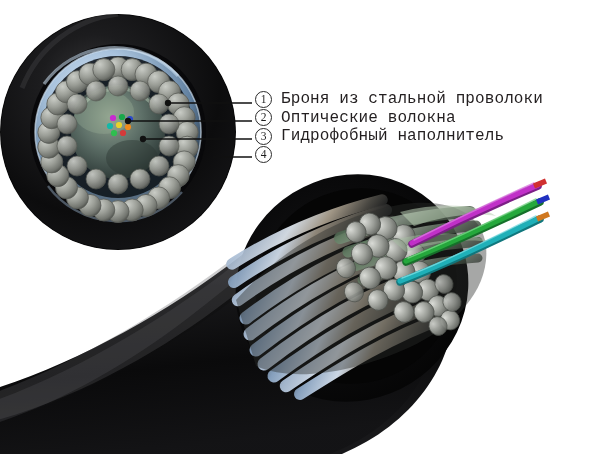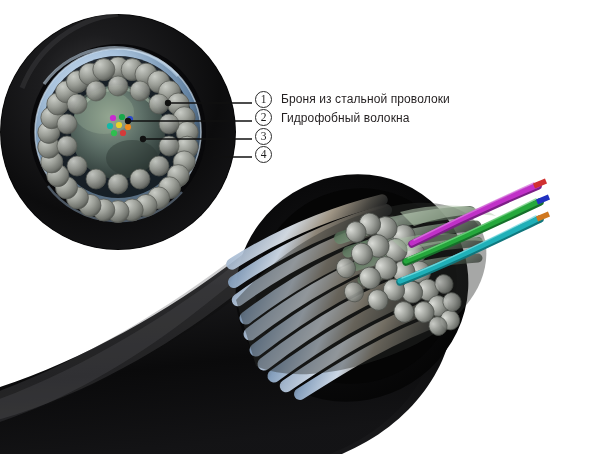--- a/index.html
+++ b/index.html
@@ -33,25 +33,25 @@
     color:#1d1d1d;
     font-size:11.5px;
     line-height:15px;
     text-align:center;
     font-family:"Liberation Serif", serif;
     background:rgba(255,255,255,0.0);
     margin-right:9px;
     box-sizing:border-box;
   }
   .leg-txt{
-    font-size:12px;
+    font-size:16px;
     color:#231f20;
     white-space:nowrap;
     letter-spacing:0.1px;
-    font-family:Liberation Sans, sans-serif;
+    font-family:Liberation Mono, monospace;
   }
 </style>
 </head>
 <body>
 
 <div id="stage">
 
   <svg class="layer" viewBox="0 0 600 454" preserveAspectRatio="none">
     <defs>
 
@@ -364,25 +364,26 @@
 
   <div id="legend">
 
     <div class="leg-row">
       <div class="leg-num">1</div>
       <div class="leg-txt">Броня из стальной проволоки</div>
     </div>
 
     <div class="leg-row">
       <div class="leg-num">2</div>
-      <div class="leg-txt">Гидрофобный волокна</div>
+      <div class="leg-txt">Оптические волокна</div>
     </div>
 
     <div class="leg-row">
       <div class="leg-num">3</div>
+      <div class="leg-txt">Гидрофобный наполнитель</div>
     </div>
 
     <div class="leg-row">
       <div class="leg-num">4</div>
     </div>
 
   </div>
 
 </div>
 

